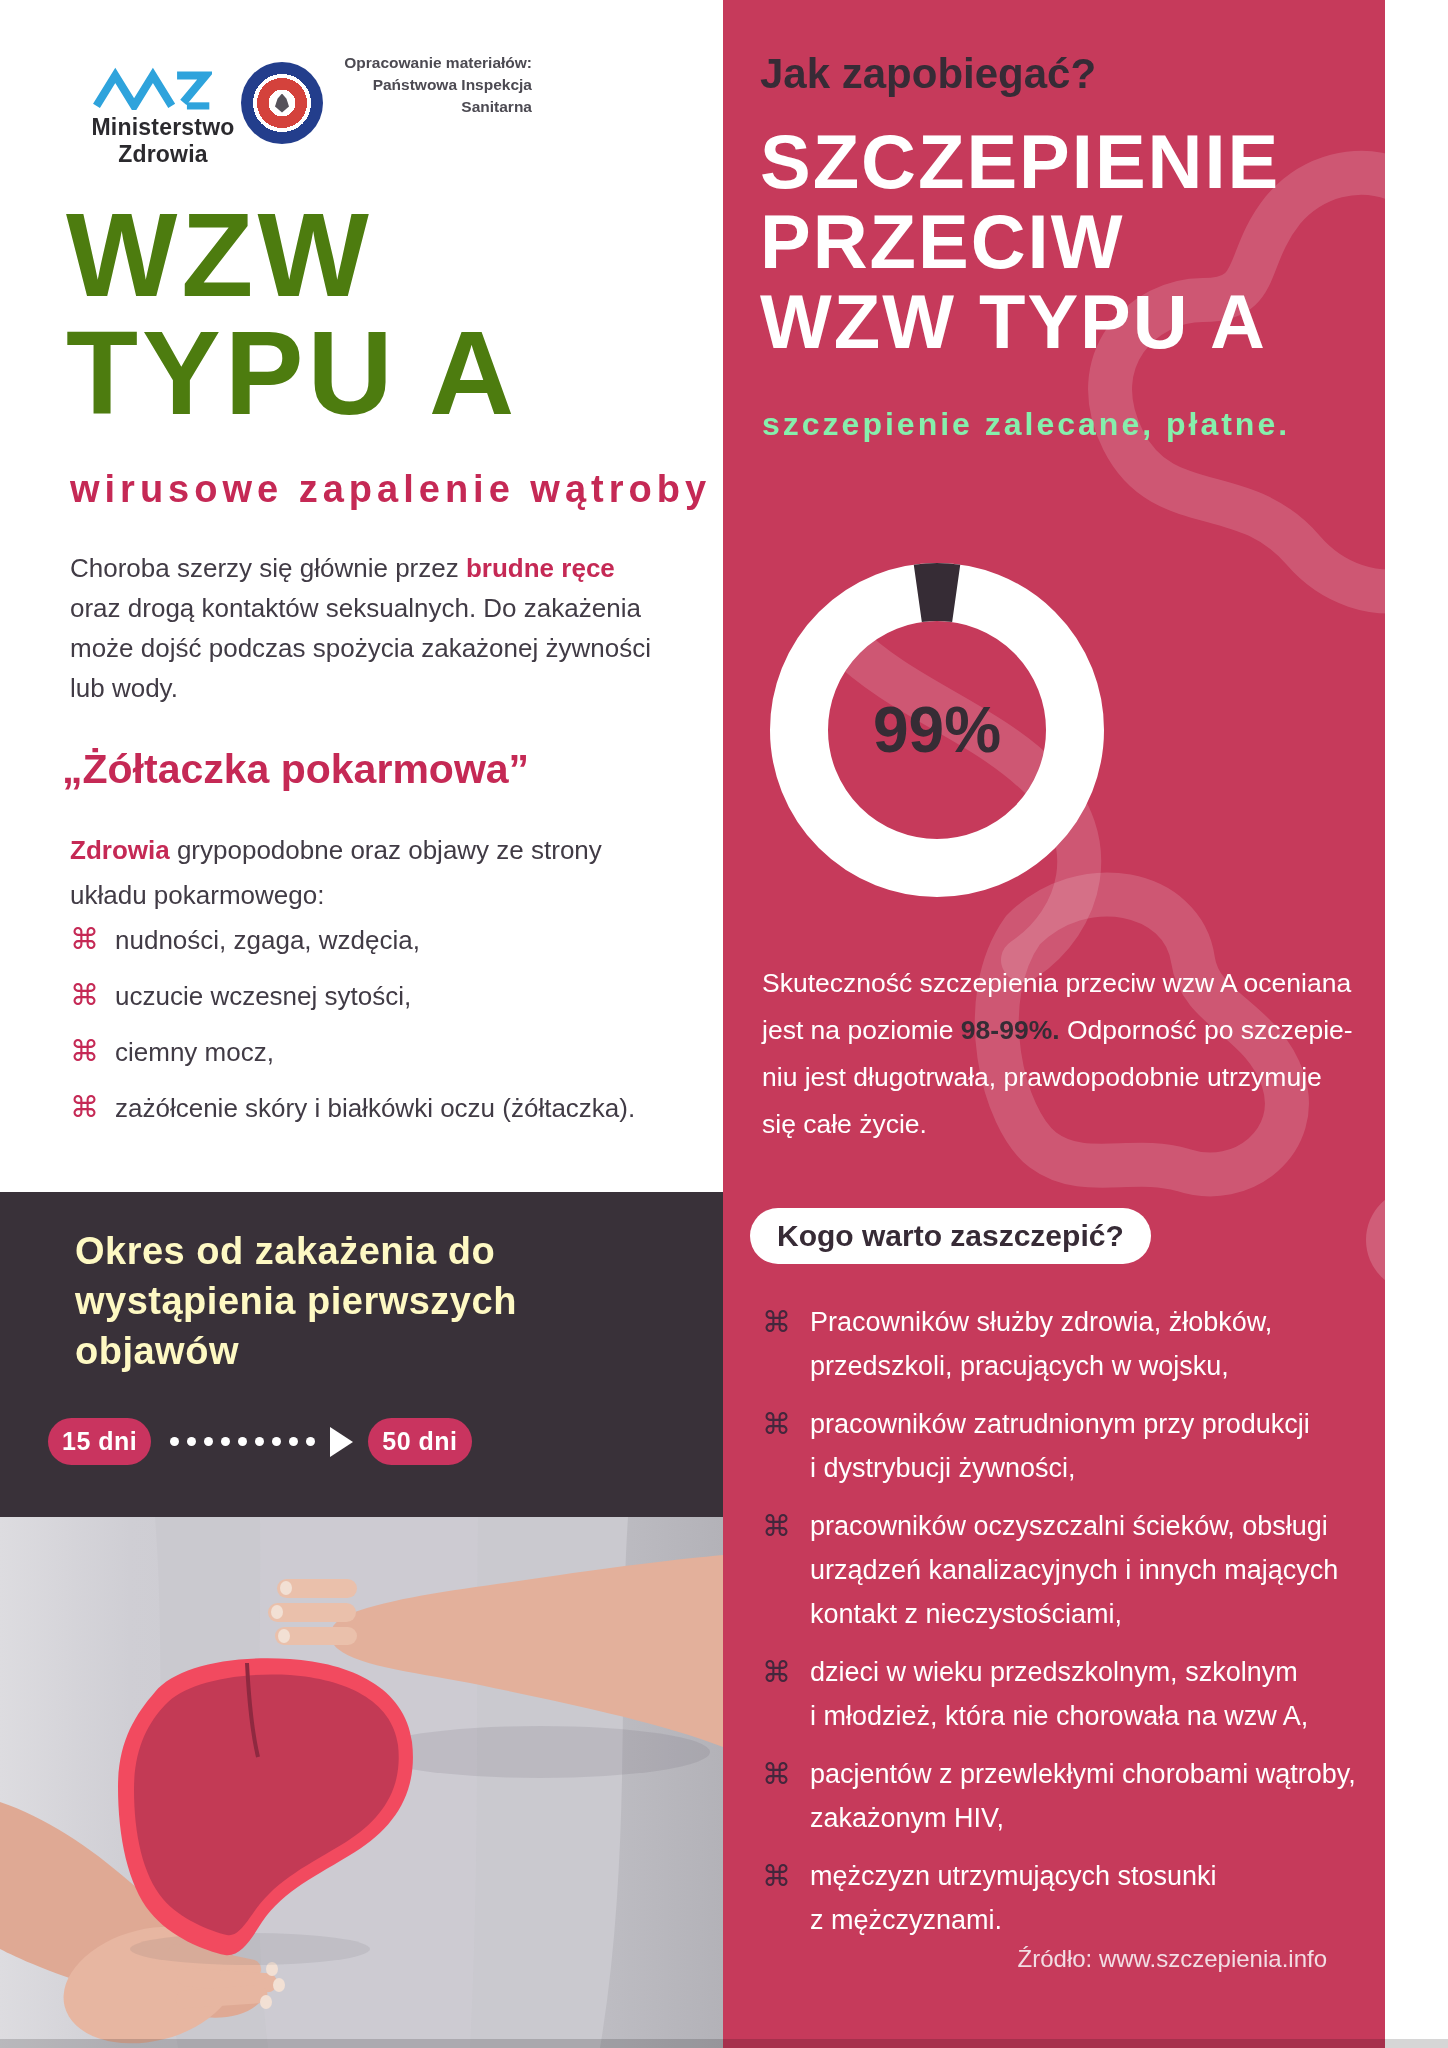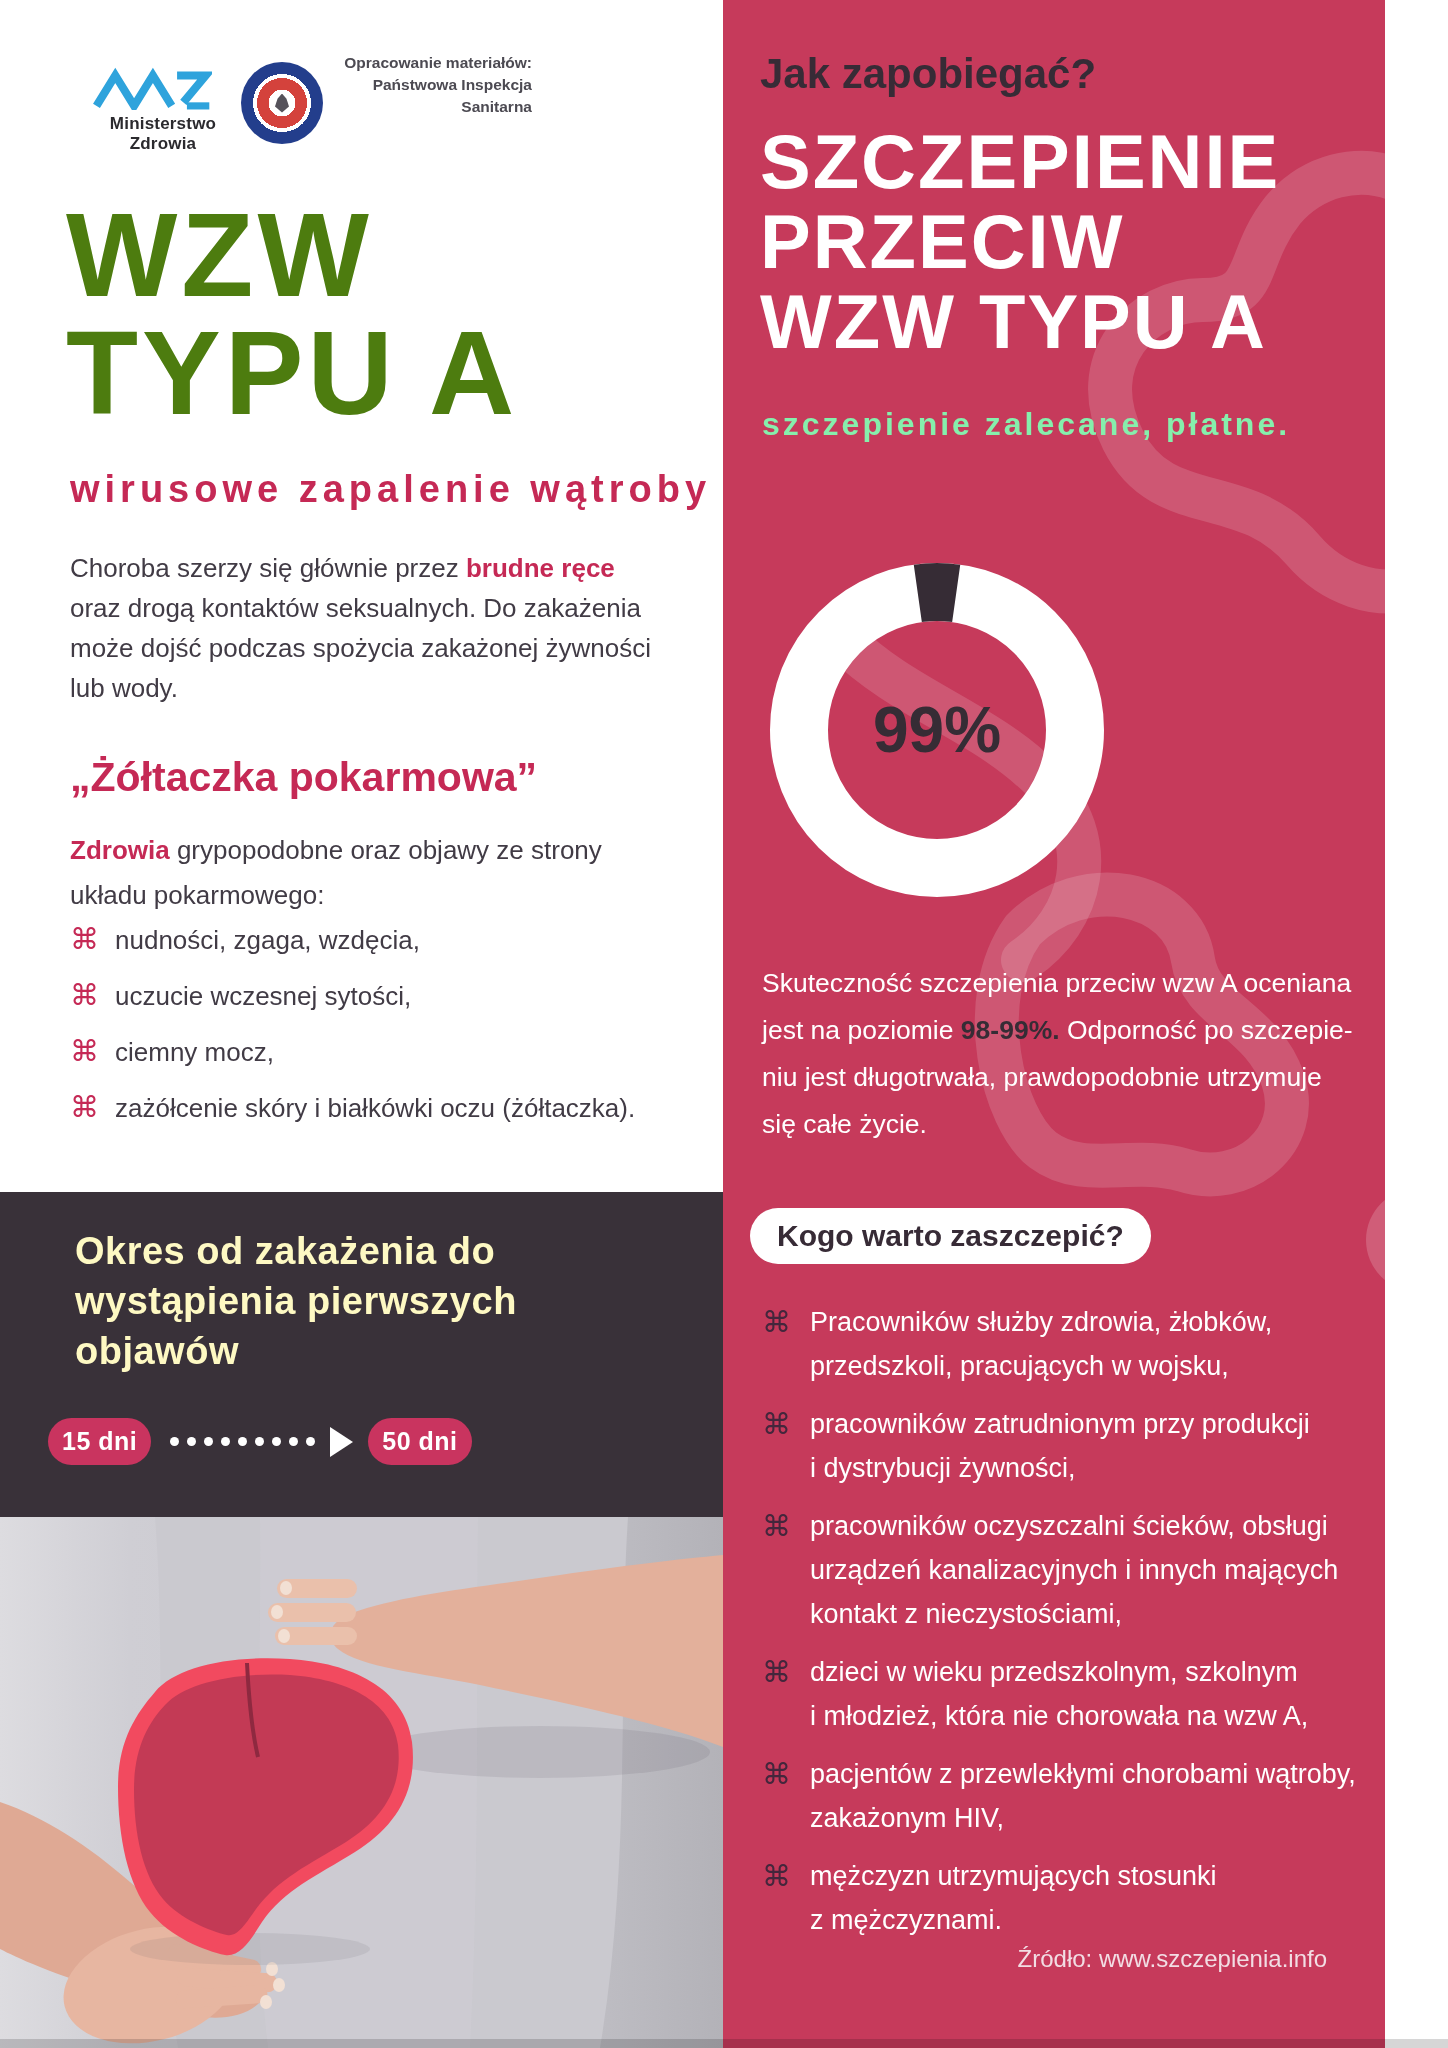--- a/index.html
+++ b/index.html
@@ -3,36 +3,36 @@
 <meta charset="utf-8">
 <style>
   html,body{margin:0;padding:0;background:#888;}
   .poster{position:relative;width:1448px;height:2048px;background:#ffffff;overflow:hidden;
           font-family:"Liberation Sans",sans-serif;}
   .pre{white-space:pre-line;}
   
   .col-left{position:absolute;left:0;top:0;width:723px;height:2048px;background:#ffffff;}
   .mz-logo{position:absolute;left:62px;top:66px;width:180px;text-align:center;}
   .mz-logo svg{display:block;margin:0 auto;}
-  .mz-label{margin-top:4px;font-size:17px;font-weight:700;color:#2b2a2e;letter-spacing:0.2px;margin-left:22px;}
+  .mz-label{margin-top:4px;font-size:23px;font-weight:700;color:#2b2a2e;letter-spacing:0.2px;margin-left:22px;}
   .pis-badge{position:absolute;left:241px;top:62px;width:82px;height:82px;border-radius:50%;
     background:radial-gradient(circle,#ffffff 0 23%,#d4423c 23% 43%,#ffffff 43% 50%,#233e8c 50% 100%);
     display:flex;align-items:center;justify-content:center;}
   .eagle{width:14px;height:19px;background:#55525a;
     clip-path:polygon(50% 0,82% 28%,100% 68%,50% 100%,0 68%,18% 28%);}
   .credit{position:absolute;left:320px;top:52px;width:212px;text-align:right;
     font-size:15.5px;font-weight:700;color:#4c4a52;line-height:1.42;}
   .left-title{position:absolute;left:66px;top:196px;margin:0;font-size:118px;line-height:118px;
     font-weight:800;letter-spacing:4px;color:#4d7c0f;}
   .left-subtitle{position:absolute;left:70px;top:468px;font-size:38px;font-weight:800;
     letter-spacing:5px;color:#c52955;}
   .intro{position:absolute;left:70px;top:548px;width:620px;margin:0;font-size:26px;
     line-height:40px;color:#413b45;}
   .hl-b{font-weight:800;color:#c52955;}
-  .jaundice{position:absolute;left:62px;top:746px;margin:8px;font-size:41px;font-weight:800;color:#c52955;}
+  .jaundice{position:absolute;left:62px;top:746px;margin:0;font-size:41px;font-weight:800;color:#c52955;}
   .symptoms-lead{position:absolute;left:70px;top:828px;width:620px;margin:0;font-size:26px;
     line-height:45px;color:#413b45;}
   .symptoms{position:absolute;left:70px;top:924px;margin:0;padding:0;list-style:none;}
   .symptoms li{display:flex;gap:16px;align-items:flex-start;margin-bottom:23px;
     font-size:26px;line-height:33px;color:#413b45;}
   .cmd{font-size:29px;line-height:31px;color:#c52955;}
   .cmd.dark{color:#44263c;}
   
   .incubation{position:absolute;left:0;top:1192px;width:723px;height:325px;background:#393139;}
   .inc-heading{position:absolute;left:75px;top:34px;margin:0;font-size:38px;line-height:50px;

